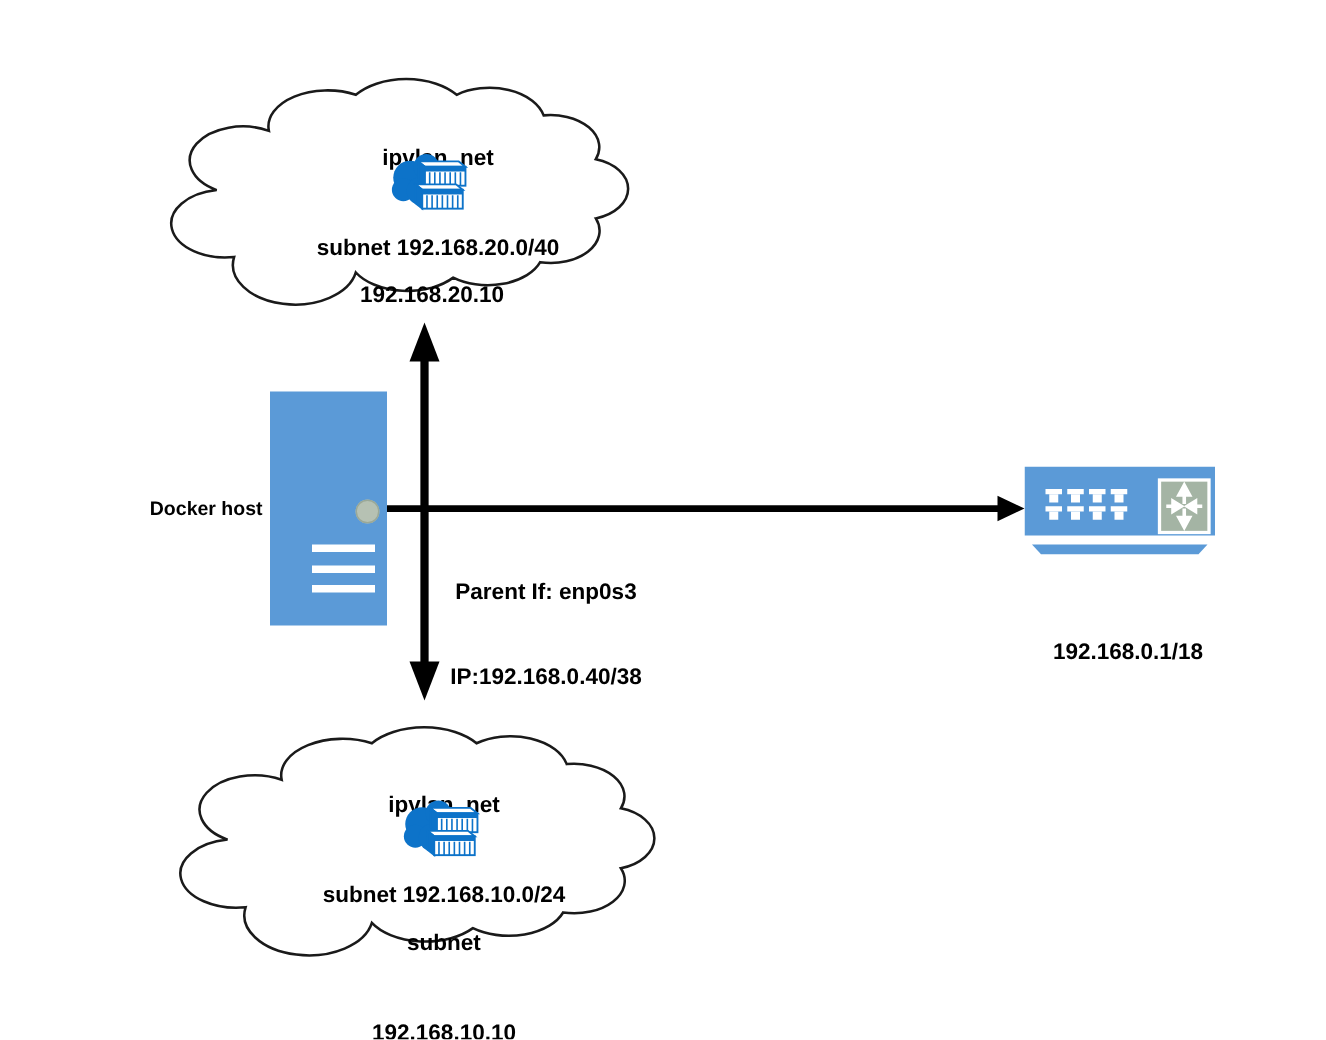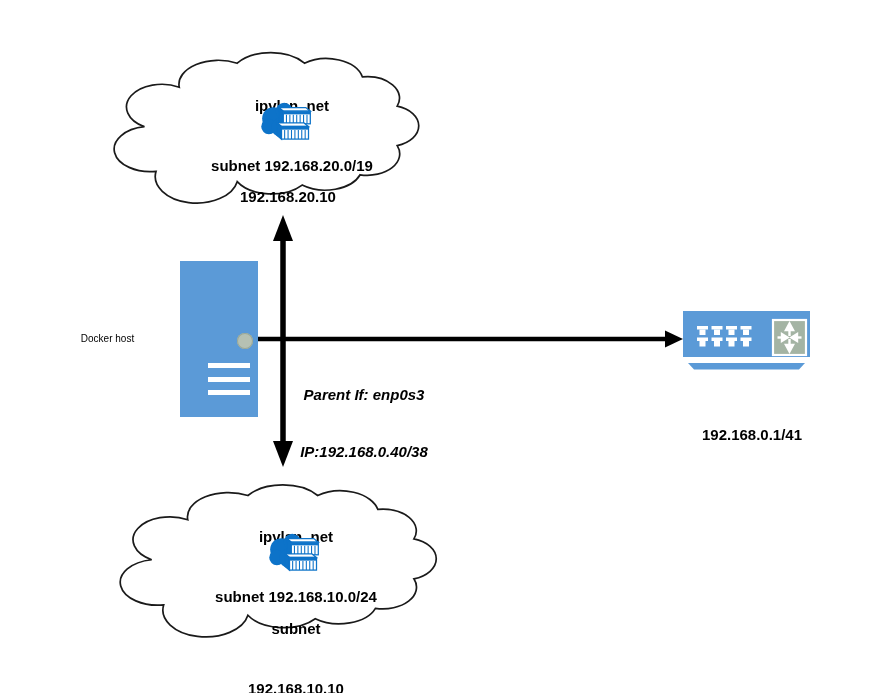--- a/index.html
+++ b/index.html
@@ -9,22 +9,22 @@
   }
   .abs{position:absolute;}
   .lbl{font-weight:bold;font-size:15px;line-height:20px;text-align:center;white-space:pre;}
   .cloud-path{fill:#ffffff;stroke:#1a1a1a;stroke-width:1.7;vector-effect:non-scaling-stroke;}
   #server{background:#5b9ad7;}
   .vent{position:absolute;left:28px;width:42px;height:5px;background:#fff;}
   #power-btn{
     position:absolute;left:57px;top:72px;width:16px;height:16px;border-radius:50%;
     background:#b6c1b3;box-shadow:inset 0 0 0 1px #9aa897;
   }
-  #docker-host-label{width:135px;text-align:center;font-weight:normal;font-size:10px;line-height:16px;}
-  #uplink-label{width:220px;line-height:19px;font-style:italic;}
+  #docker-host-label{width:135px;text-align:right;font-weight:bold;font-size:13px;line-height:16px;}
+  #uplink-label{width:220px;line-height:19px;}
   svg{display:block;}
 </style>
 </head>
 <body>
 
 <div id="canvas">
 
   <svg class="abs" style="left:112px;top:34px;" width="320" height="182" viewBox="10 -20 276 212" preserveAspectRatio="none">
     <path class="cloud-path" d="M 48,140
       a 26,22 0 0 1 -10,-52
@@ -35,21 +35,21 @@
       a 28,25 0 0 1 30,34
       a 26,24 0 0 1 0,46
       a 28,25 0 0 1 -32,34
       a 32,27 0 0 1 -50,12
       a 34,28 0 0 1 -56,-4
       a 30,26 0 0 1 -70,-12 z"></path>
   </svg>
 
   <div class="abs lbl" style="left:127px;top:56px;width:330px;">
     <div>ipvlan_net</div>
-    <div>subnet 192.168.20.0/19</div>
+    <div>subnet 192.168.20.0/40</div>
   </div>
 
   <svg class="abs" style="left:259px;top:99px;" width="54" height="46" viewBox="0 0 60 50">
     <g fill="#0d73c9">
       <circle cx="16" cy="21" r="12.5"></circle>
         <circle cx="28" cy="13" r="9.5"></circle>
       <circle cx="11" cy="30" r="8.5"></circle>
         <circle cx="24" cy="31" r="10.5"></circle>
     </g>
     <g stroke="#0d73c9" stroke-width="1.4">
@@ -180,16 +180,16 @@
           <polygon points="106.5,40.5 103,34 110,34"></polygon>
         <line x1="94.5" y1="26.5" x2="100" y2="26.5"></line>
           <polygon points="104.5,26.5 99,23.2 99,29.8"></polygon>
         <line x1="118.5" y1="26.5" x2="113" y2="26.5"></line>
           <polygon points="108.5,26.5 114,23.2 114,29.8"></polygon>
       </g>
     </g>
   </svg>
 
   <div class="abs lbl" style="left:672px;top:385px;width:160px;">
-    <div>192.168.0.1/41</div>
+    <div>192.168.0.1/18</div>
   </div>
 
 </div>
 
 </body></html>

